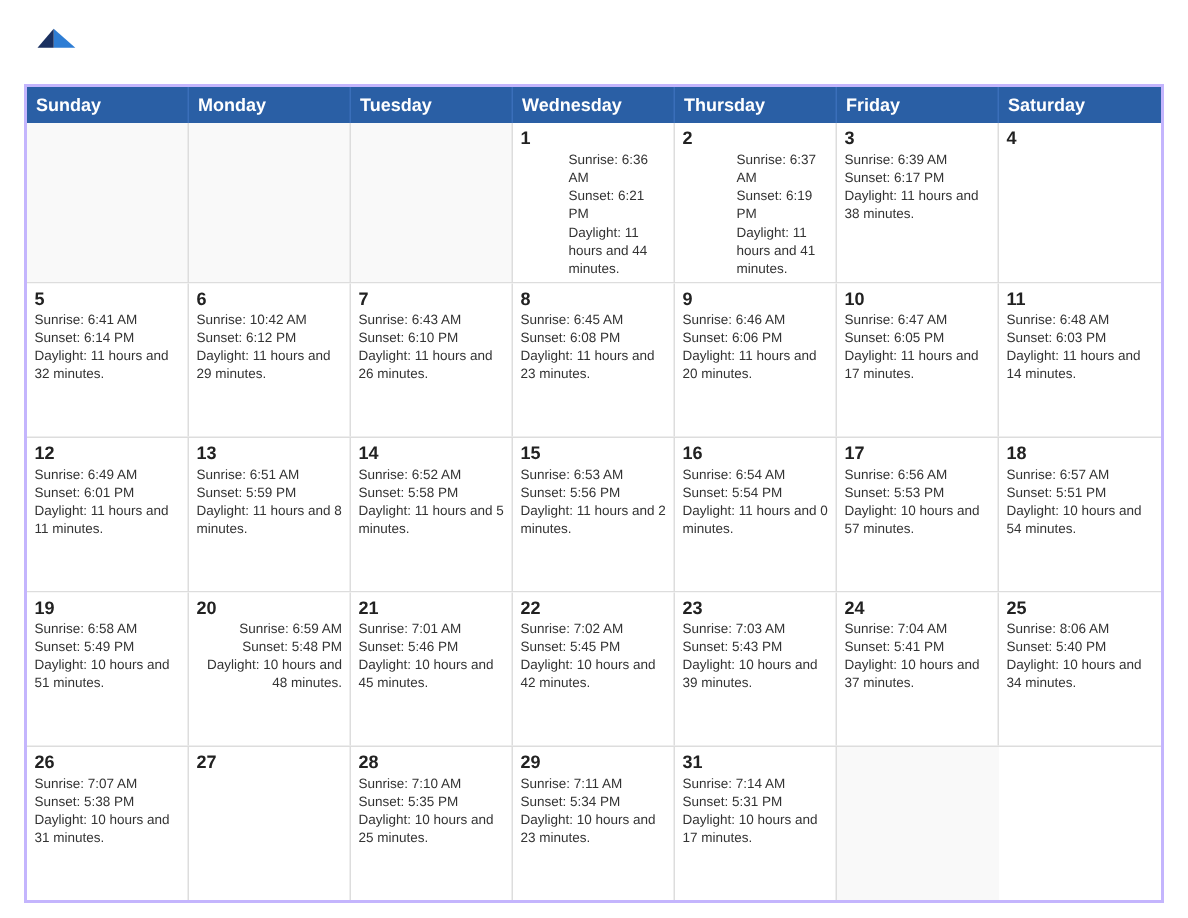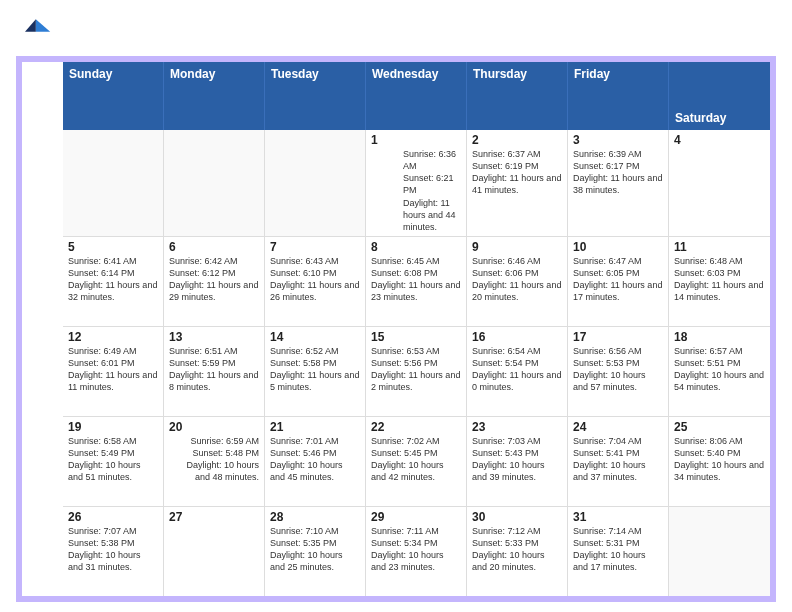--- a/index.html
+++ b/index.html
@@ -31,39 +31,38 @@
       font-weight: normal;
       color: #1a1a2e;
     }
     .location {
       font-size: 14px;
       color: #333;
       margin-top: 2px;
     }
     .calendar {
       flex: 1;
-      border: 6px solid #c4b5fd;
+      border: 2px solid #c4b5fd;
       display: flex;
       flex-direction: column;
-      padding-left: 41px;
     }
     .cal-header {
       display: grid;
       grid-template-columns: repeat(7, 1fr);
       background: #2a5fa5;
     }
     .cal-header-cell {
       color: #fff;
       font-size: 12px;
       font-weight: bold;
       padding: 5px 6px;
       text-align: left;
       border-right: 1px solid #3a6fba;
     }
-    .cal-header-cell:last-child { border-right: none; margin-top: 44px; }
+    .cal-header-cell:last-child { border-right: none; }
     .cal-body {
       display: flex;
       flex-direction: column;
       flex: 1;
     }
     .cal-row {
       display: grid;
       grid-template-columns: repeat(7, 1fr);
       flex: 1;
       border-top: 1px solid #ddd;
@@ -154,21 +153,21 @@
           <div class="cal-cell empty"></div>
           <div class="cal-cell empty"></div>
           <div class="cal-cell">
             <span class="day-num">1</span>
             <div class="cell-text" style="white-space: pre-line; margin-left: 32px;">Sunrise: 6:36 AM
 Sunset: 6:21 PM
 Daylight: 11 hours and 44 minutes.</div>
           </div>
           <div class="cal-cell">
             <span class="day-num">2</span>
-            <div class="cell-text" style="white-space: pre-line;">Sunrise: 6:37 AM
+            <div class="cell-text" style="white-space: pre-line; margin-left: 36px;">Sunrise: 6:37 AM
 Sunset: 6:19 PM
 Daylight: 11 hours and 41 minutes.</div>
           </div>
           <div class="cal-cell">
             <span class="day-num">3</span>
             <div class="cell-text" style="white-space: pre-line;">Sunrise: 6:39 AM
 Sunset: 6:17 PM
 Daylight: 11 hours and 38 minutes.</div>
           </div>
           <div class="cal-cell">
@@ -177,21 +176,21 @@
         </div>
         <div class="cal-row">
           <div class="cal-cell">
             <span class="day-num">5</span>
             <div class="cell-text" style="white-space: pre-line;">Sunrise: 6:41 AM
 Sunset: 6:14 PM
 Daylight: 11 hours and 32 minutes.</div>
           </div>
           <div class="cal-cell">
             <span class="day-num">6</span>
-            <div class="cell-text" style="white-space: pre-line;">Sunrise: 6:42 AM
+            <div class="cell-text" style="white-space: pre-line;">Sunrise: 10:42 AM
 Sunset: 6:12 PM
 Daylight: 11 hours and 29 minutes.</div>
           </div>
           <div class="cal-cell">
             <span class="day-num">7</span>
             <div class="cell-text" style="white-space: pre-line;">Sunrise: 6:43 AM
 Sunset: 6:10 PM
 Daylight: 11 hours and 26 minutes.</div>
           </div>
           <div class="cal-cell">
@@ -321,26 +320,20 @@
             <span class="day-num">28</span>
             <div class="cell-text" style="white-space: pre-line;">Sunrise: 7:10 AM
 Sunset: 5:35 PM
 Daylight: 10 hours and 25 minutes.</div>
           </div>
           <div class="cal-cell">
             <span class="day-num">29</span>
             <div class="cell-text" style="white-space: pre-line;">Sunrise: 7:11 AM
 Sunset: 5:34 PM
 Daylight: 10 hours and 23 minutes.</div>
-          </div>
-          <div class="cal-cell">
-            <span class="day-num">30</span>
-            <div class="cell-text" style="white-space: pre-line;">Sunrise: 7:12 AM
-Sunset: 5:33 PM
-Daylight: 10 hours and 20 minutes.</div>
           </div>
           <div class="cal-cell">
             <span class="day-num">31</span>
             <div class="cell-text" style="white-space: pre-line;">Sunrise: 7:14 AM
 Sunset: 5:31 PM
 Daylight: 10 hours and 17 minutes.</div>
           </div>
           <div class="cal-cell empty"></div>
         </div>
       </div>

